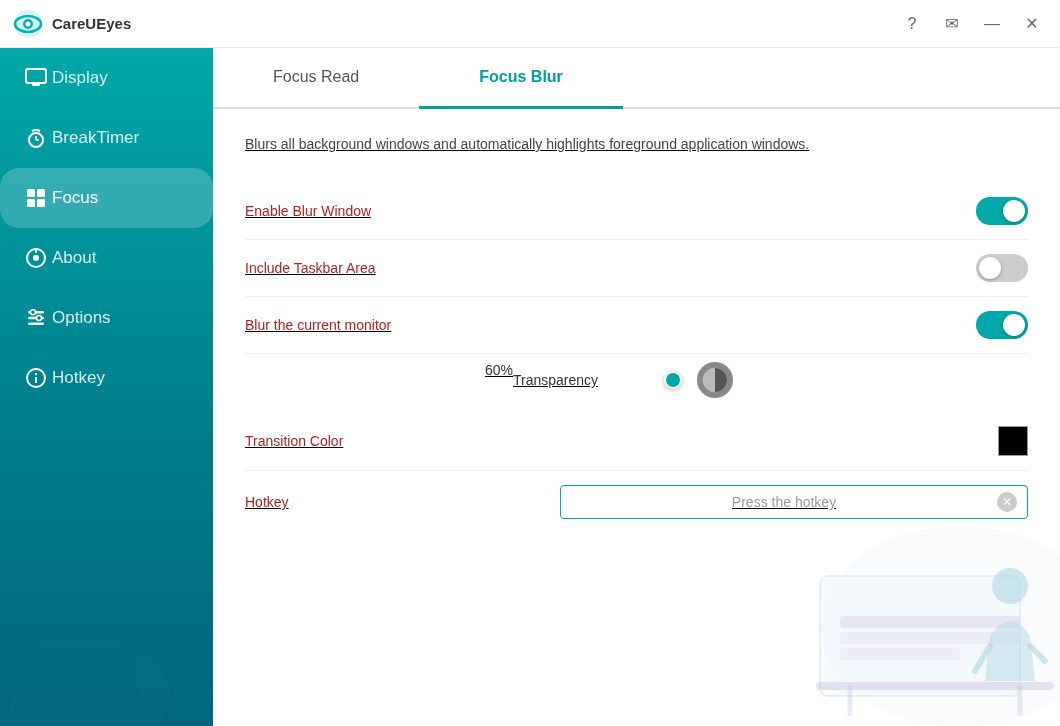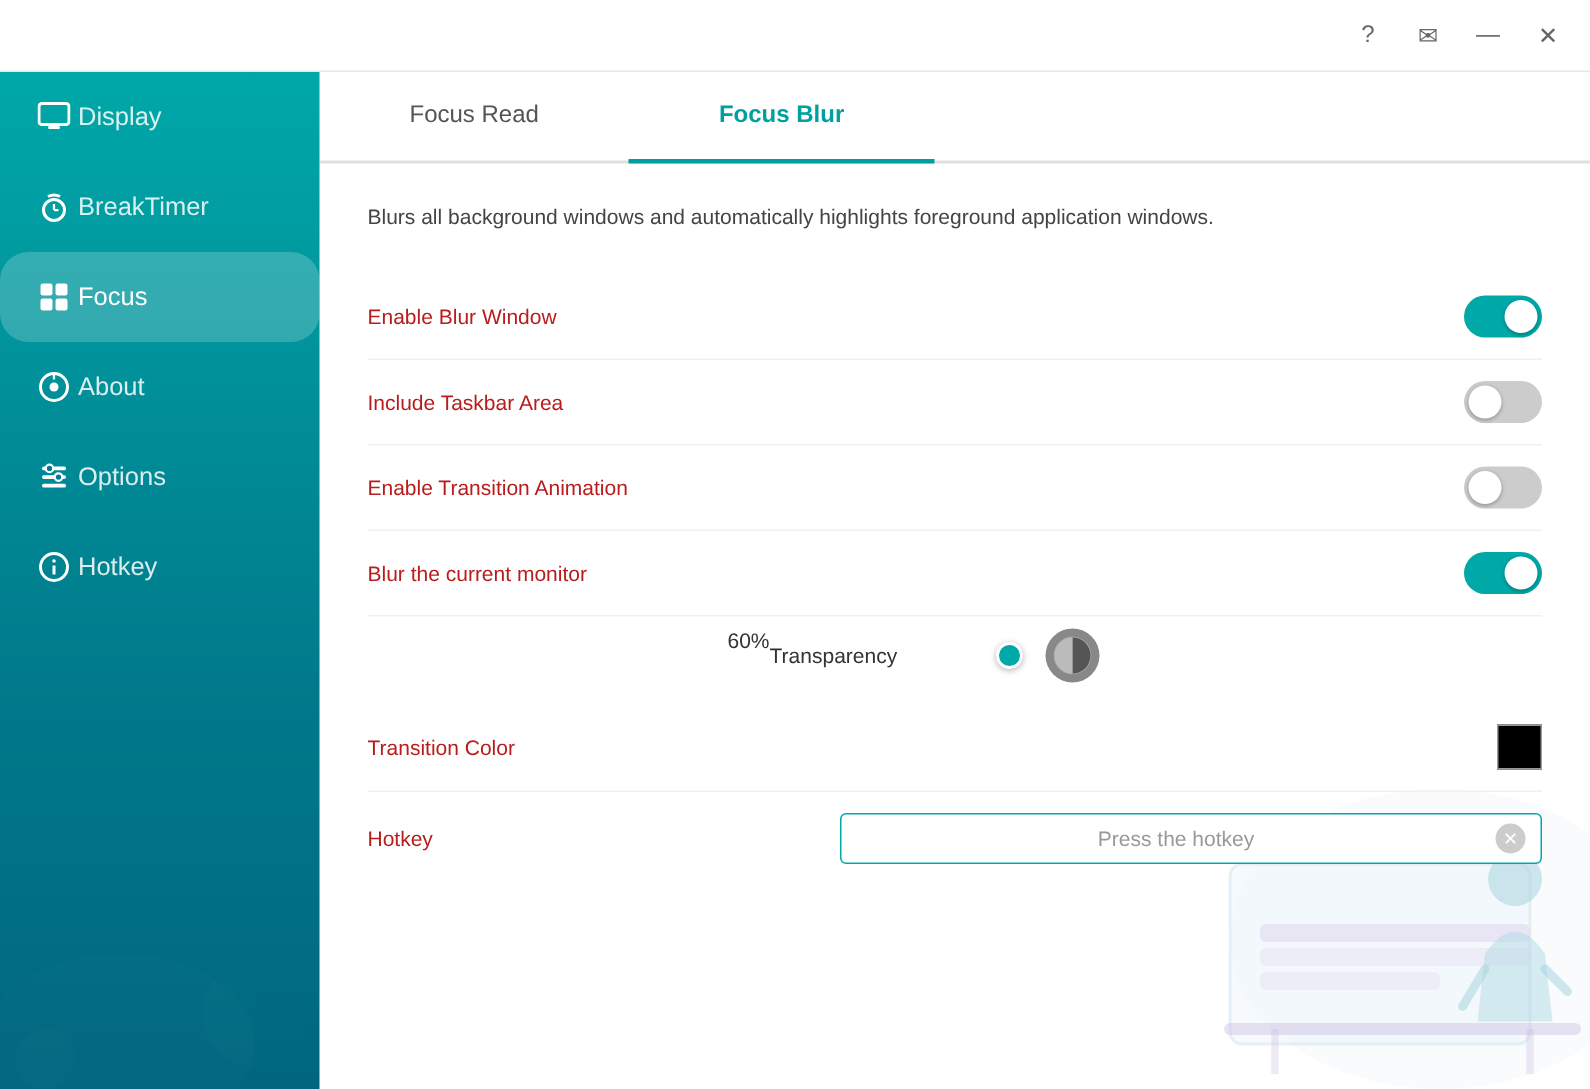--- a/index.html
+++ b/index.html
@@ -312,20 +312,29 @@
       width: 280px;
       height: 220px;
       opacity: 0.6;
       pointer-events: none;
     }
   </style>
 </head>
 <body>
 
 <div class="title-bar">
+  <div class="title-bar-logo">
+    <svg class="logo-icon" viewBox="0 0 32 32">
+      <circle cx="16" cy="16" r="14" fill="#00b4b4" opacity="0.15"></circle>
+      <ellipse cx="16" cy="16" rx="13" ry="8" fill="none" stroke="#00b4b4" stroke-width="2.5"></ellipse>
+      <circle cx="16" cy="16" r="5" fill="#00b4b4"></circle>
+      <circle cx="16" cy="16" r="2.5" fill="#fff"></circle>
+    </svg>
+    <span class="title-bar-title">CareUEyes</span>
+  </div>
   <div class="title-bar-controls">
     <button class="title-btn">?</button>
     <button class="title-btn">✉</button>
     <button class="title-btn">—</button>
     <button class="title-btn close">✕</button>
   </div>
 </div>
 
 <div class="main-layout">
 
@@ -406,21 +415,21 @@
 
     <div class="tabs">
       <div class="tab">
         <span>Focus Read</span>
       </div>
       <div class="tab active">
         <span>Focus Blur</span>
       </div>
     </div>
 
-    <div class="settings-content" style="position:relative;">
+    <div class="settings-content" style="position:relative;text-decoration:underline;">
 
       <svg class="illustration" viewBox="0 0 280 220">
         <ellipse cx="180" cy="120" rx="140" ry="100" fill="rgba(200,220,240,0.2)"></ellipse>
         <rect x="60" y="110" width="180" height="12" rx="4" fill="rgba(190,150,220,0.5)"></rect>
         <rect x="60" y="126" width="180" height="12" rx="4" fill="rgba(190,150,220,0.3)"></rect>
         <rect x="60" y="142" width="120" height="12" rx="4" fill="rgba(190,150,220,0.3)"></rect>
 
         <rect x="40" y="70" width="200" height="120" rx="8" fill="rgba(220,235,245,0.4)" stroke="rgba(180,210,230,0.5)" stroke-width="2"></rect>
 
         <circle cx="230" cy="80" r="18" fill="rgba(100,180,200,0.5)"></circle>
@@ -446,28 +455,20 @@
 
       <div class="setting-row">
         <span class="setting-label">Include Taskbar Area</span>
         <div class="setting-control">
           <div class="toggle off">
             <div class="toggle-knob"></div>
           </div>
         </div>
       </div>
 
-      <div class="setting-row">
-        <span class="setting-label">Enable Transition Animation</span>
-        <div class="setting-control">
-          <div class="toggle off">
-            <div class="toggle-knob"></div>
-          </div>
-        </div>
-      </div>
 
       <div class="setting-row">
         <span class="setting-label">Blur the current monitor</span>
         <div class="setting-control">
           <div class="toggle on">
             <div class="toggle-knob"></div>
           </div>
         </div>
       </div>
 

